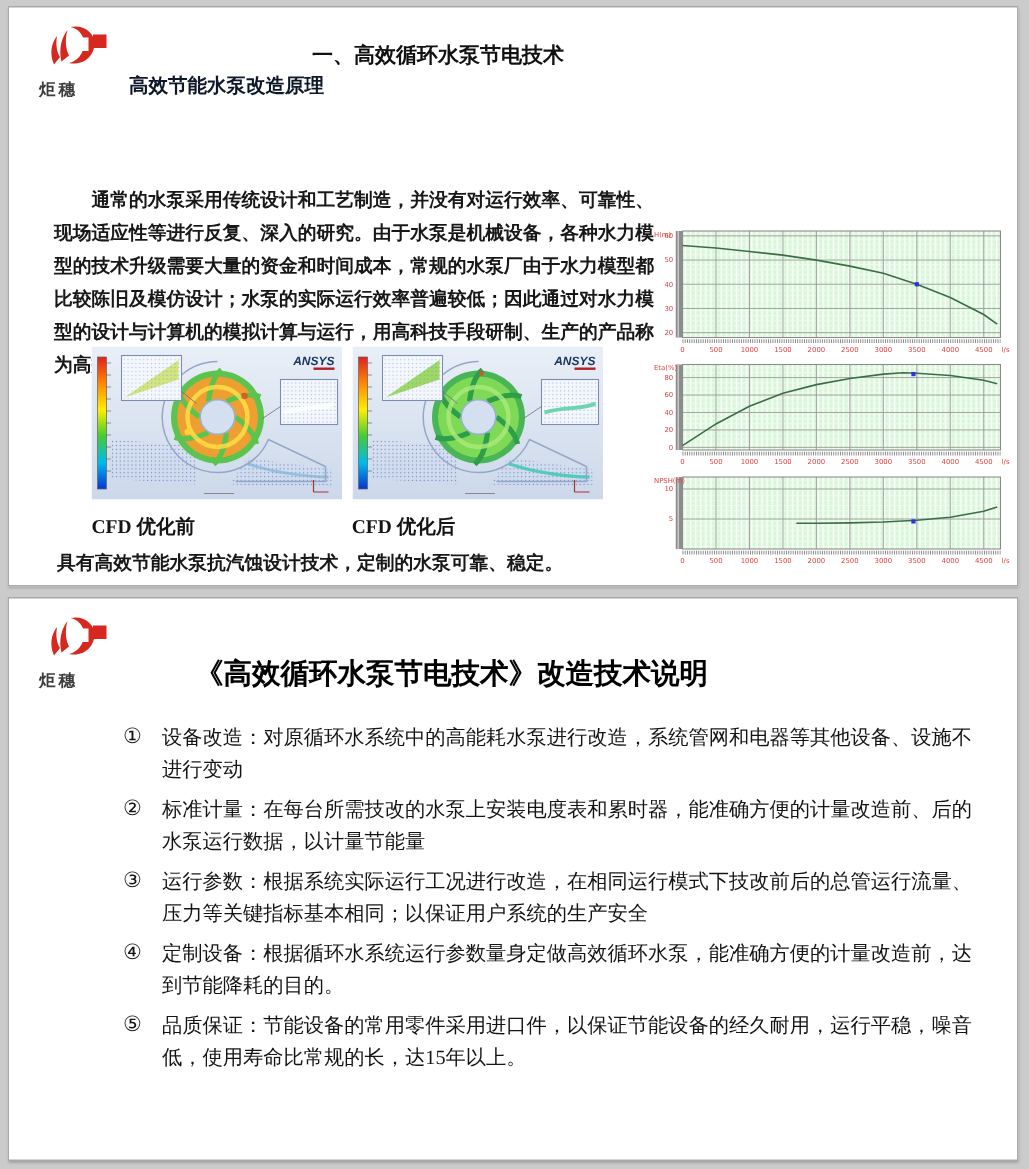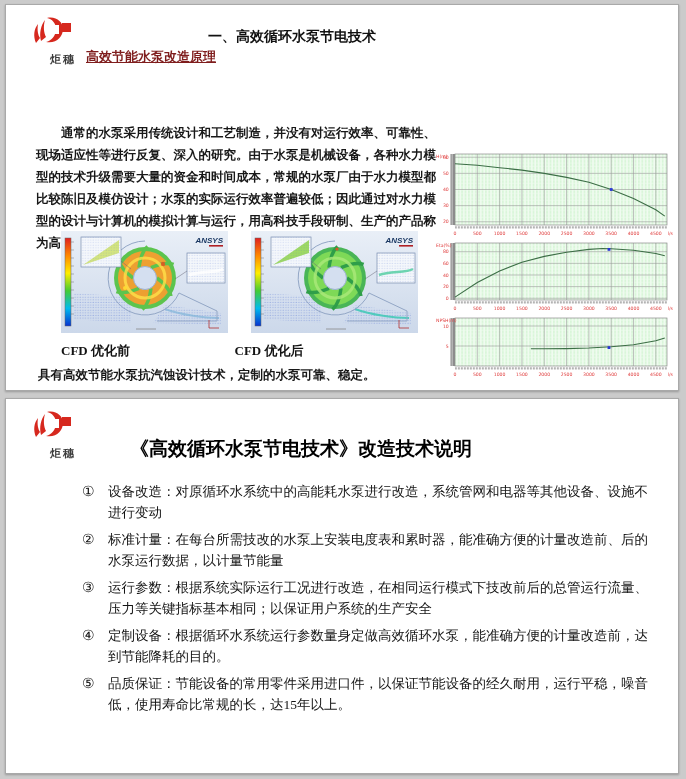--- a/index.html
+++ b/index.html
@@ -8,34 +8,34 @@
     font-family:"Liberation Sans","DejaVu Sans",sans-serif;color:#1b1b1b;
     overflow:hidden;
   }
   .page{
     position:absolute;left:5px;width:672px;background:#ffffff;
     border:1px solid #a9a9a9;box-shadow:0 1px 2px rgba(0,0,0,.25);
   }
   #page1{top:4px;height:385px;}
   #page2{top:398px;height:374px;}
 
-  .logo{position:absolute;left:20px;top:9px;width:50px;text-align:right;}
+  .logo{position:absolute;left:20px;top:9px;width:50px;text-align:left;}
   .logo svg{display:block;margin:0 auto;}
   .logo-text{font-size:11px;font-weight:bold;color:#3c3c3c;letter-spacing:2px;
     font-family:"Liberation Serif","DejaVu Serif",serif;}
 
   .p1-title{position:absolute;left:0;top:23px;width:572px;text-align:center;
     font-size:14px;font-weight:bold;color:#111;}
   .p1-heading{position:absolute;left:80px;top:43px;font-size:13px;font-weight:bold;}
   .p1-para1{position:absolute;left:28px;top:68px;width:628px;font-size:12.5px;
     font-weight:bold;line-height:21px;text-indent:2em;color:#121212;}
   .p1-para2{position:absolute;left:30px;top:117px;width:408px;font-size:12.5px;
     font-weight:600;line-height:22px;text-indent:2em;color:#181818;
     font-family:"Liberation Serif","DejaVu Serif",serif;}
-  .cfd-row{position:absolute;left:55px;top:226px;width:340px;display:flex;gap:23px;}
+  .cfd-row{position:absolute;left:55px;top:226px;width:340px;display:flex;gap:7px;}
   .cfd-fig{width:167px;}
   .cfd-fig svg{display:block;width:167px;height:102px;}
   .cfd-captions{position:absolute;left:55px;top:337px;width:340px;display:flex;gap:7px;}
   .cfd-cap{width:167px;font-size:13px;font-weight:bold;
     font-family:"Liberation Serif","DejaVu Serif",serif;color:#141414;}
   .p1-footnote{position:absolute;left:32px;top:362px;font-size:12.5px;font-weight:600;
     font-family:"Liberation Serif","DejaVu Serif",serif;color:#181818;}
 
   .chart-col{position:absolute;left:428px;top:145px;width:240px;}
   .pump-chart{display:block;width:240px;}
@@ -61,21 +61,21 @@
       <path d="M7 29 C4 22 5 15 9 10 C8 16 9 21 11 24 Z" fill="#d6281e"></path>
       <path d="M12 27 C10 19 12 11 16 6 C14 13 15 19 17 23 Z" fill="#d6281e"></path>
       <path d="M17 28 C22 27 27 22 27 15 C27 9 23 5 18 4 C27 2 34 8 34 15 C34 23 27 30 17 28 Z" fill="#d6281e"></path>
       <rect x="21" y="11" width="9" height="9" fill="#ffffff"></rect>
       <rect x="33" y="9" width="9" height="9" fill="#d6281e"></rect>
     </svg>
     <div class="logo-text">炬穗</div>
   </div>
 
   <div class="p1-title">一、高效循环水泵节电技术</div>
-  <div class="p1-heading" style="color: #7f1d1d; text-decoration: underline;">高效节能水泵改造原理</div>
+  <div class="p1-heading" style="color: #0f172a;">高效节能水泵改造原理</div>
   <div class="p1-para2">通常的水泵采用传统设计和工艺制造，并没有对运行效率、可靠性、现场适应性等进行反复、深入的研究。由于水泵是机械设备，各种水力模型的技术升级需要大量的资金和时间成本，常规的水泵厂由于水力模型都比较陈旧及模仿设计；水泵的实际运行效率普遍较低；因此通过对水力模型的设计与计算机的模拟计算与运行，用高科技手段研制、生产的产品称为高效节能水泵。</div>
 
   <div class="cfd-row">
     <div class="cfd-fig">
       <svg viewBox="0 0 167 102">
         <defs>
           <linearGradient id="bgA" x1="0" y1="0" x2="0" y2="1">
             <stop offset="0" stop-color="#e9eff7"></stop>
               <stop offset="1" stop-color="#ccd8ea"></stop>
           </linearGradient>

